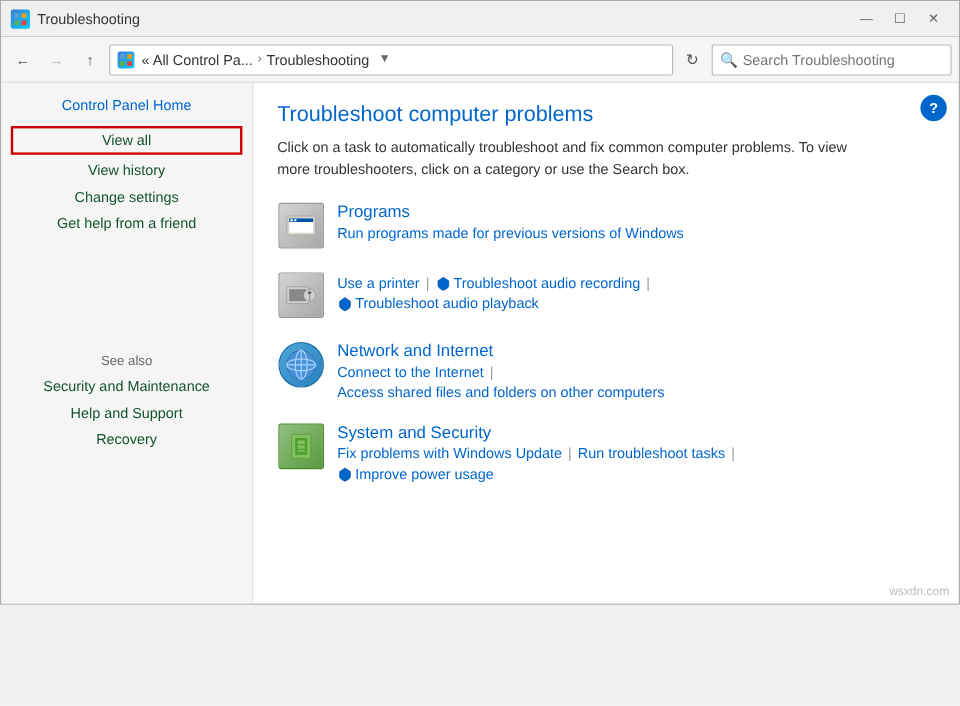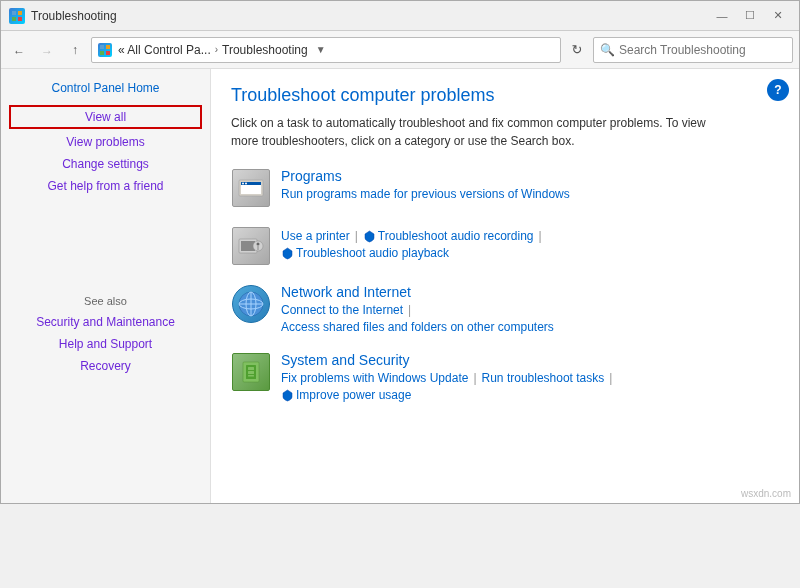--- a/index.html
+++ b/index.html
@@ -27,21 +27,21 @@
     .search-box { width: 200px; height: 26px; background: #fff; border: 1px solid #bbb; border-radius: 2px; display: flex; align-items: center; padding: 0 6px; gap: 4px; }
     .search-box input { border: none; outline: none; font-size: 12px; color: #333; width: 100%; background: transparent; }
     .search-icon-small { color: #999; font-size: 12px; }
 
     
     .main { display: flex; flex: 1; overflow: hidden; }
 
     
     .sidebar { width: 210px; background: #f5f5f5; padding: 12px 14px; border-right: 1px solid #e0e0e0; flex-shrink: 0; text-align: center; }
     .sidebar-section-title { font-size: 12px; color: #333; margin-bottom: 8px; }
-    .sidebar-link { display: block; color: #6d28d9; text-decoration: none; font-size: 12px; padding: 2px 0; cursor: pointer; }
+    .sidebar-link { display: block; color: #14532d; text-decoration: none; font-size: 12px; padding: 2px 0; cursor: pointer; }
     .sidebar-link.highlighted { border: 2px solid #cc0000; padding: 3px 6px; margin: 2px -6px; display: block; }
     .sidebar-see-also { font-size: 11px; color: #666; margin-bottom: 6px; }
 
     
     .content { flex: 1; padding: 16px 20px; overflow-y: auto; position: relative; }
     .help-btn { position: absolute; top: 10px; right: 10px; width: 22px; height: 22px; background: #0066cc; border-radius: 50%; color: #fff; display: flex; align-items: center; justify-content: center; font-size: 12px; font-weight: bold; cursor: pointer; }
     .content-title { font-size: 18px; color: #0066cc; font-weight: 400; margin-bottom: 8px; }
     .content-desc { font-size: 12px; color: #333; line-height: 1.5; margin-bottom: 18px; max-width: 480px; }
 
     
@@ -111,21 +111,21 @@
     </div>
   </div>
 
   <div class="main">
 
     <div class="sidebar">
       <div class="sidebar-section-title" style="color:#0066cc;cursor:pointer;">Control Panel Home</div>
 
       <div style="margin-top:10px;">
         <a class="sidebar-link highlighted">View all</a>
-        <a class="sidebar-link" style="margin-top:4px;">View problems</a>
+        <a class="sidebar-link" style="margin-top:4px;">View history</a>
         <a class="sidebar-link" style="margin-top:4px;">Change settings</a>
         <a class="sidebar-link" style="margin-top:4px;">Get help from a friend</a>
       </div>
 
       <div style="margin-top: 100px;">
         <div class="sidebar-see-also">See also</div>
         <a class="sidebar-link">Security and Maintenance</a>
         <a class="sidebar-link" style="margin-top:4px;">Help and Support</a>
         <a class="sidebar-link" style="margin-top:4px;">Recovery</a>
       </div>

